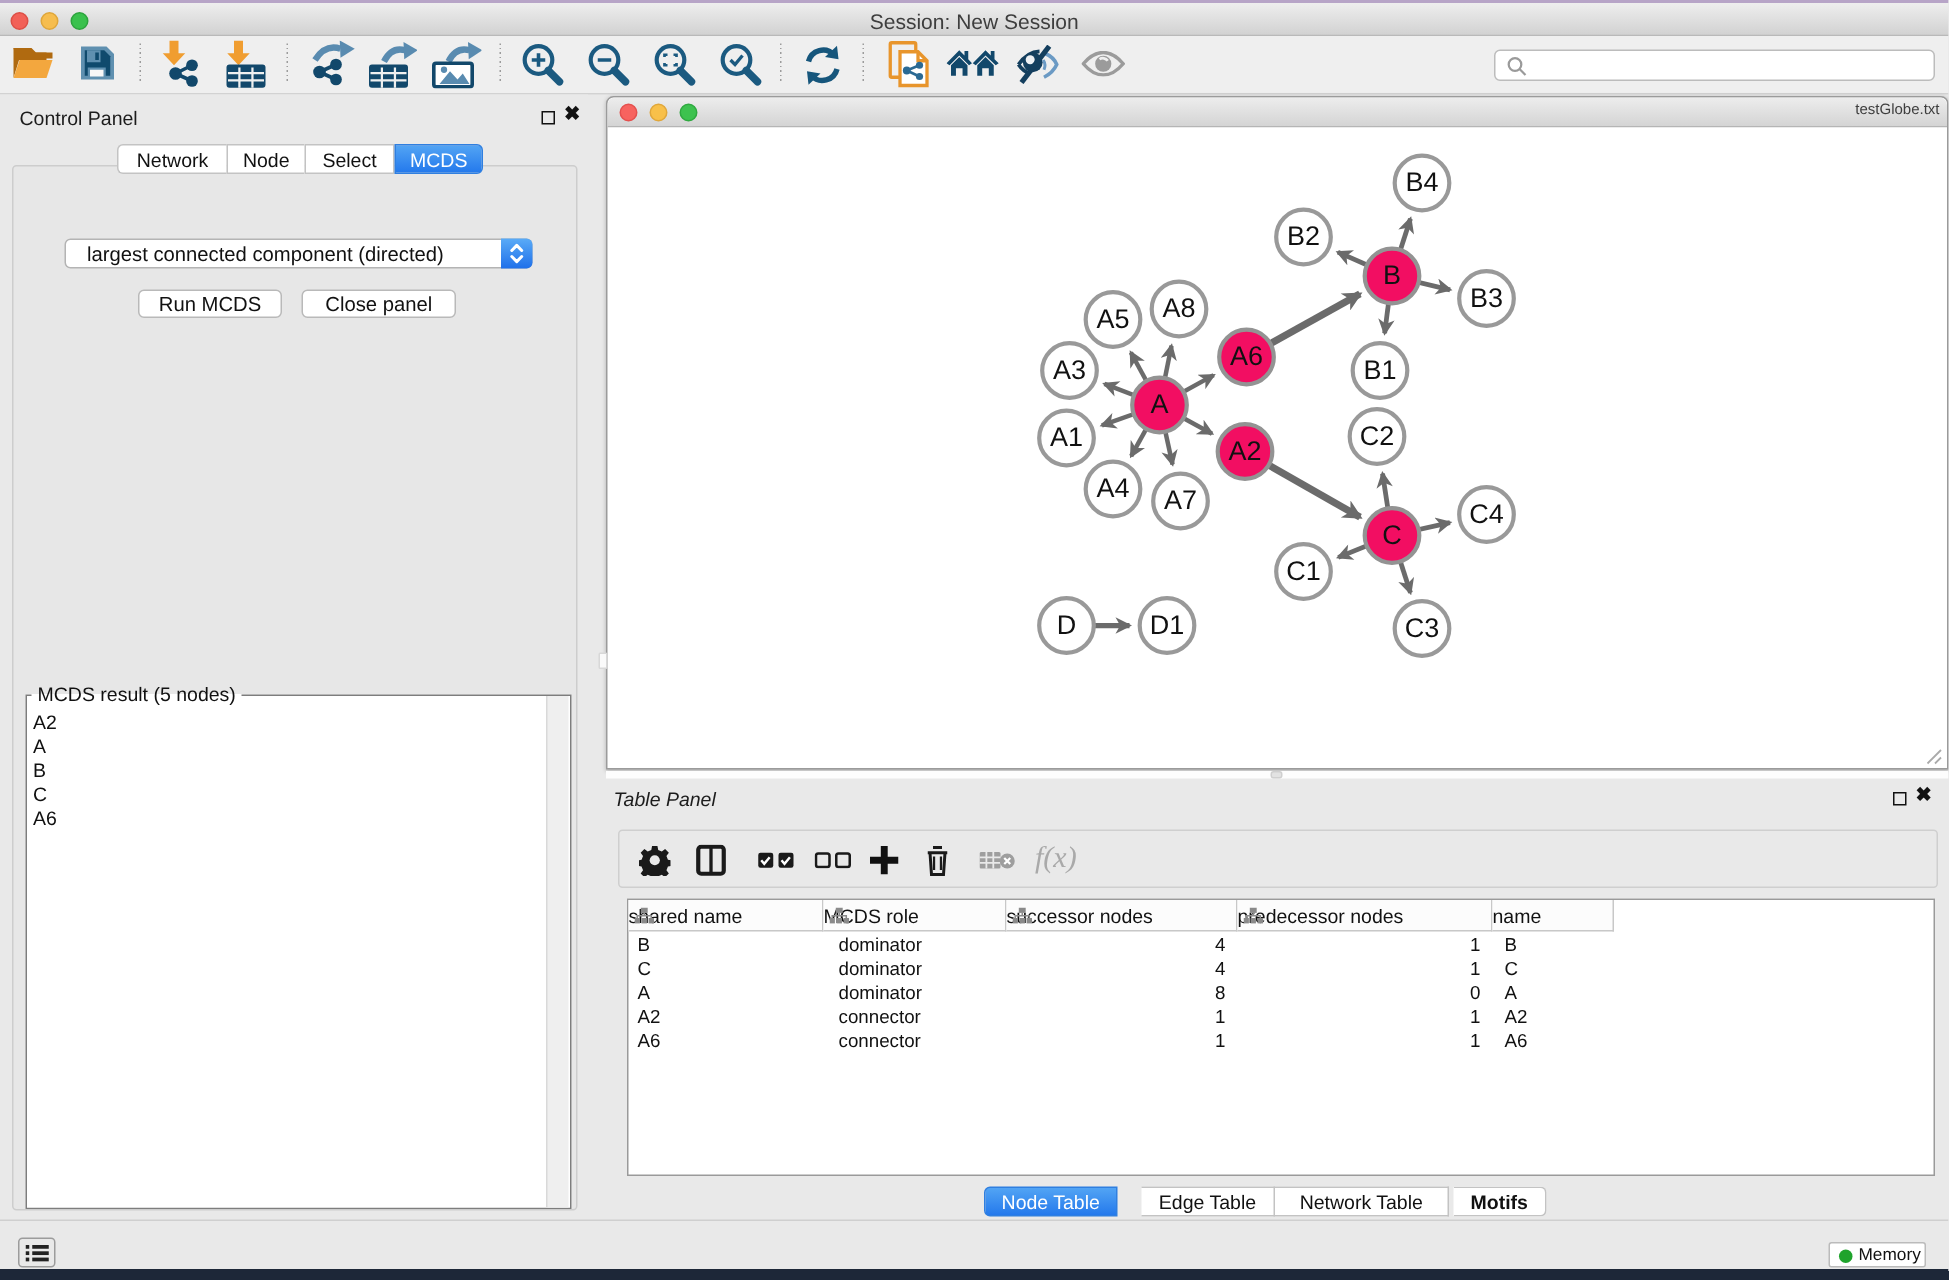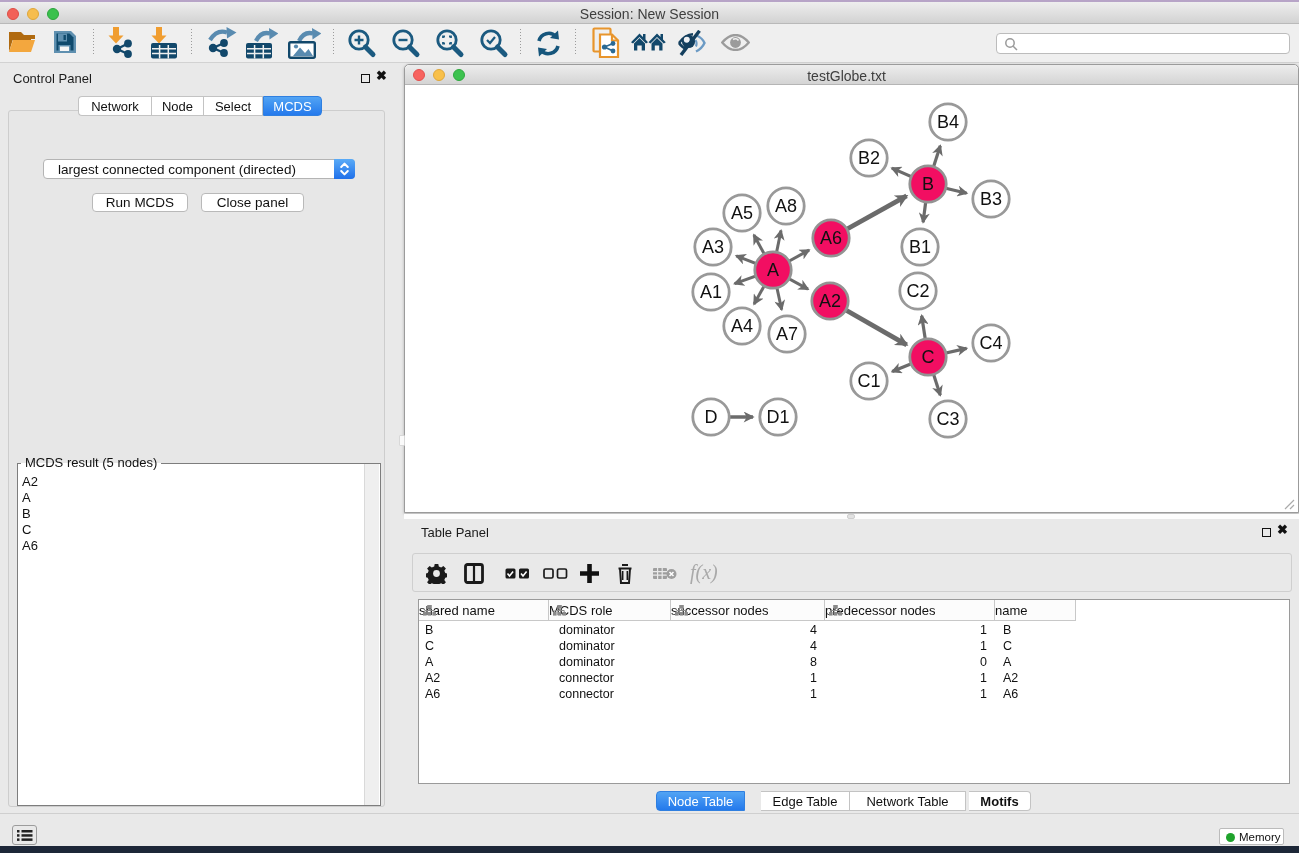--- a/index.html
+++ b/index.html
@@ -24,21 +24,21 @@
 #dropdown { left:43px; top:96px; width:312px; height:20px; background:#fff; border:1px solid #b4b4b4; border-radius:4px; font-size:13.5px; color:#111; }
 #dropbtn { right:-1px; top:-1px; width:21px; height:20px; border-radius:0 4px 4px 0; background:linear-gradient(#5aabf7,#1f70ea); }
 .btn { top:130px; height:19px; background:#fff; border:1px solid #b9b9b9; border-radius:4px; font-size:13.5px; color:#111; text-align:center; line-height:17px; }
 #groupbox { left:17px; top:400px; width:364px; height:343px; border:1px solid #7d7d7d; background:#fff; }
 #grouplabel { left:21px; top:392px; height:16px; line-height:15px; background:linear-gradient(#e7e7e7 0 8px, #ffffff 8px 16px); font-size:13px; color:#111; padding:0 4px; }
 #mcdslist { left:0; top:0; width:362px; height:341px; background:#fff; font-size:13px; color:#111; }
 #mcdsscroll { right:1px; top:0px; width:15px; height:341px; background:#efefef; border-left:1px solid #d9d9d9; }
 
 #netwin { left:404px; top:64px; width:895px; height:449px; background:#fff; border:1px solid #9b9b9b; border-radius:5px 5px 0 0; box-shadow:0 1px 3px rgba(0,0,0,0.25); }
 #nettitle { left:0; top:0; width:893px; height:20px; background:linear-gradient(#ededed,#d4d4d4); border-bottom:1px solid #b5b5b5; border-radius:5px 5px 0 0; }
-#nettext { left:-5px; top:3px; width:893px; text-align:center; font-size:14px; color:#3e3e3e; }
+#nettext { left:-5px; top:3px; width:893px; text-align:right; font-size:10px; color:#3e3e3e; }
 
 #tp { left:405px; top:519px; width:894px; height:294px; }
 #tptool { left:7px; top:34px; width:880px; height:39px; background:#e9e9e9; border:1px solid #cfcfcf; border-radius:3px; }
 #tptable { left:13px; top:80px; width:872px; height:185px; background:#fff; border:1px solid #9a9a9a; }
 .th { top:0; height:21px; background:#fcfcfc; border-right:1px solid #c8c8c8; border-bottom:1px solid #c8c8c8; font-size:13px; color:#111; text-align:left; line-height:21px; }
 .td { font-size:12.5px; color:#111; height:16px; line-height:16px; }
 .btab { top:272px; height:20px; background:#fff; border:1px solid #c3c3c3; font-size:13px; color:#111; text-align:center; line-height:19px; }
 
 #statusbar { left:0; top:813px; width:1299px; height:33px; background:#e9e9e9; border-top:1px solid #cfcfcf; }
 #listbtn { left:12px; top:11px; width:25px; height:20px; background:#e9e9e9; border:1px solid #9c9c9c; border-radius:3px; }
@@ -284,21 +284,21 @@
 </svg>
   <div class="abs" style="left:-6px;top:370px;width:6px;height:11px;background:#fafafa;border:1px solid #d8d8d8;border-radius:1px;"></div>
   <svg class="abs" style="right:3px;bottom:2px;" width="12" height="12" viewBox="0 0 12 12">
       <path d="M11,2 L2,11 M11,7 L7,11" stroke="#aaa" stroke-width="1.2"></path>
     </svg>
 </div>
 <div class="abs" style="left:404px;top:514px;width:895px;height:5px;background:#fdfdfd;"></div>
 <div class="abs" style="left:847px;top:514px;width:8px;height:5px;background:#e2e2e2;border:1px solid #cfcfcf;border-radius:2px;"></div>
 
 <div class="abs" id="tp">
-  <div class="abs paneltitle" style="left:16px;top:6px;">Table Panel</div>
+  <div class="abs paneltitle" style="left:4px;top:6px;font-style:italic;">Table Panel</div>
   <div class="abs" style="left:857px;top:9px;width:9px;height:9px;border:1.5px solid #111;"></div>
   <div class="abs wclose" style="left:872px;top:3px;">✖</div>
   <div class="abs" id="tptool">
     <svg class="abs" style="left:13px;top:9px;" width="21" height="21" viewBox="0 0 21 21">
   <g fill="#1a1a1a">
     <path d="M8.7,1 h3.6 l0.5,2.6 2.4,1 2.2,-1.6 2.5,2.5 -1.6,2.2 1,2.4 2.6,0.5 v3.6 l-2.6,0.5 -1,2.4 1.6,2.2 -2.5,2.5 -2.2,-1.6 -2.4,1 -0.5,2.6 h-3.6 l-0.5,-2.6 -2.4,-1 -2.2,1.6 -2.5,-2.5 1.6,-2.2 -1,-2.4 -2.6,-0.5 v-3.6 l2.6,-0.5 1,-2.4 -1.6,-2.2 2.5,-2.5 2.2,1.6 2.4,-1 z"></path>
   </g>
   <circle cx="10.5" cy="10.5" r="3.4" fill="#e9e9e9"></circle>
 </svg>
 <svg class="abs" style="left:51px;top:9px;" width="20" height="21" viewBox="0 0 20 21">

